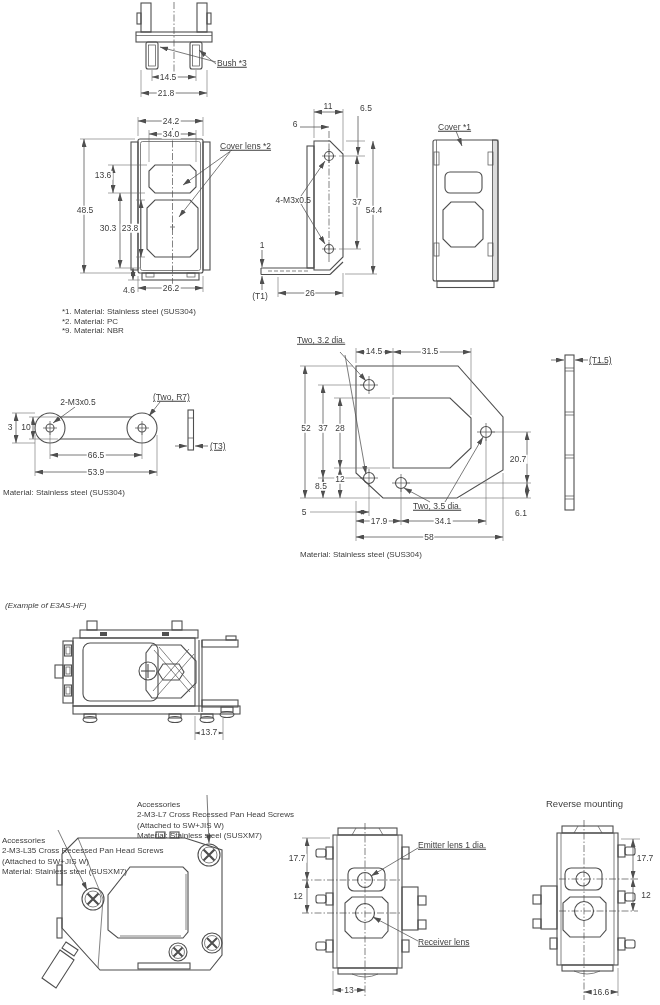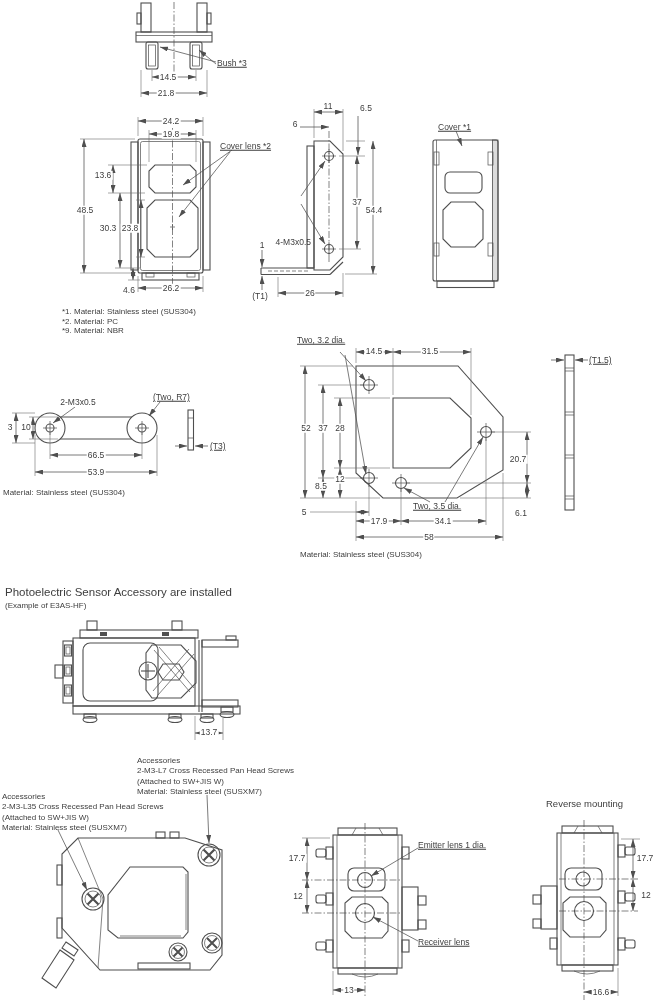--- a/index.html
+++ b/index.html
@@ -9,25 +9,25 @@
   .o{fill:none;stroke:#4f4f4f;stroke-width:1.1;stroke-linejoin:miter;}
   .t{fill:none;stroke:#4f4f4f;stroke-width:.7;}
   .x{fill:none;stroke:#6b6b6b;stroke-width:.6;}
   .d{fill:none;stroke:#4f4f4f;stroke-width:.75;marker-start:url(#ar);marker-end:url(#ar);}
   .de{fill:none;stroke:#4f4f4f;stroke-width:.75;marker-end:url(#ar);}
   .cl{stroke-dasharray:7 2 1.5 2;}
   .dash{stroke-dasharray:4 2;}
   .lbl{position:absolute;font-size:8.5px;color:#3d3d3d;white-space:nowrap;line-height:1;}
   .c{transform:translate(-50%,-50%);background:#fff;padding:0 1px;}
   .l{transform:translateY(-50%);text-decoration:underline;}
-  .r{transform:translate(-100%,-50%);margin-top:42px;}
+  .r{transform:translate(-100%,-50%);}
   .h1{position:absolute;font-size:11.5px;color:#3d3d3d;white-space:nowrap;}
-  .h2{position:absolute;font-size:8px;color:#3d3d3d;white-space:nowrap;}
+  .h2{position:absolute;font-size:8px;color:#3d3d3d;white-space:nowrap;font-style:italic;}
   .note{position:absolute;font-size:8px;color:#3d3d3d;white-space:nowrap;line-height:1;text-align:right;}
-  .accblock{position:absolute;font-size:8px;color:#3d3d3d;white-space:nowrap;}
+  .accblock{position:absolute;font-size:8px;color:#3d3d3d;white-space:nowrap;margin-top:44px;}
   .accblock span{display:block;line-height:10.3px;}
   .rm{position:absolute;font-size:9.5px;color:#3d3d3d;white-space:nowrap;}
 </style>
 </head>
 <body>
 
 <div id="page">
 
   <svg width="0" height="0">
     <defs>
@@ -379,21 +379,21 @@
     <line class="d" x1="633" y1="879" x2="633" y2="911"></line>
     <line class="x" x1="618" y1="968" x2="618" y2="996"></line>
     <line class="d" x1="584" y1="992" x2="618" y2="992"></line>
   </svg>
 
   <span class="lbl c" style="left:168px;top:77px">14.5</span>
   <span class="lbl c" style="left:166px;top:93px">21.8</span>
   <span class="lbl l" style="left:217px;top:63px">Bush *3</span>
 
   <span class="lbl c" style="left:171px;top:121px">24.2</span>
-  <span class="lbl c" style="left:171px;top:134px">19.8</span>
+  <span class="lbl c" style="left:171px;top:134px">34.0</span>
   <span class="lbl l" style="left:220px;top:146px">Cover lens *2</span>
   <span class="lbl c" style="left:103px;top:175px">13.6</span>
   <span class="lbl c" style="left:85px;top:210px">48.5</span>
   <span class="lbl c" style="left:108px;top:228px">30.3</span>
   <span class="lbl c" style="left:130px;top:228px">23.8</span>
   <span class="lbl c" style="left:129px;top:290px">4.6</span>
   <span class="lbl c" style="left:171px;top:288px">26.2</span>
 
   <span class="lbl c" style="left:328px;top:106px">11</span>
   <span class="lbl c" style="left:366px;top:108px">6.5</span>
@@ -431,21 +431,20 @@
   <span class="lbl c" style="left:304px;top:512px">5</span>
   <span class="lbl c" style="left:379px;top:521px">17.9</span>
   <span class="lbl c" style="left:443px;top:521px">34.1</span>
   <span class="lbl c" style="left:429px;top:537px">58</span>
   <span class="lbl c" style="left:518px;top:459px">20.7</span>
   <span class="lbl c" style="left:521px;top:513px">6.1</span>
   <span class="lbl l" style="left:413px;top:506px">Two, 3.5 dia.</span>
   <span class="note" style="left:300px;top:551px">Material: Stainless steel (SUS304)</span>
   <span class="lbl l" style="left:589px;top:360px">(T1.5)</span>
 
-  <span class="h1" style="left:5px;top:586px">Photoelectric Sensor Accessory are installed</span>
   <span class="h2" style="left:5px;top:601px">(Example of E3AS-HF)</span>
 
   <span class="lbl c" style="left:209px;top:732px">13.7</span>
 
   <div class="accblock" style="left:137px;top:756px">
     <span>Accessories</span>
     <span>2-M3-L7 Cross Recessed Pan Head Screws</span>
     <span>(Attached to SW+JIS W)</span>
     <span>Material: Stainless steel (SUSXM7)</span>
   </div>

